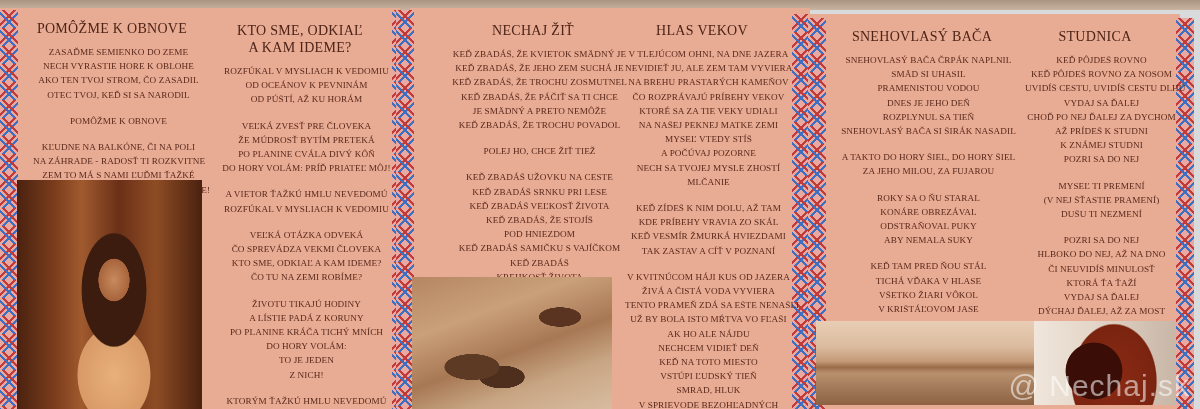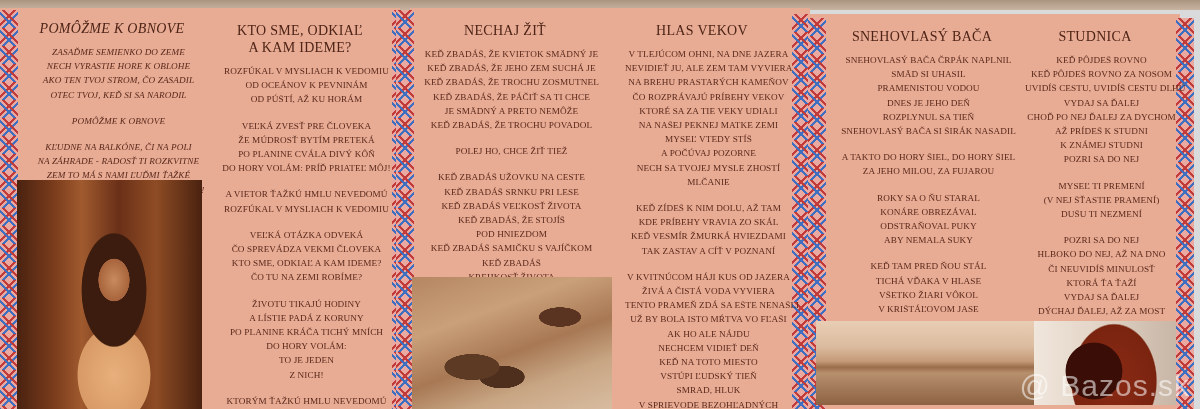--- a/index.html
+++ b/index.html
@@ -21,21 +21,21 @@
 </style>
 </head>
 <body>
 
 <div class="shadow-top"></div>
 
 <div class="panel" style="left:0;top:8px;width:400px;height:401px;"></div>
 <div class="border" style="left:0;top:10px;height:399px;"></div>
 <div class="border" style="left:392px;top:10px;height:399px;"></div>
 
-<div class="col" style="left:20px;top:20px;width:184px;font-style:italic;">
+<div class="col" style="left:20px;top:20px;width:184px;">
   <h2>Pomôžme k obnove</h2>
   <p>
     <span>Zasaďme semienko do zeme</span>
     <span>nech vyrastie hore k oblohe</span>
     <span>ako ten tvoj strom, čo zasadil</span>
     <span>otec tvoj, keď si sa narodil</span>
   </p>
   <p>
     <span>Pomôžme k obnove</span>
   </p>
@@ -91,21 +91,21 @@
   <p>
     <span>Ktorým ťažkú hmlu nevedomú</span>
 
   </p>
 </div>
 
 <div class="panel" style="left:410px;top:8px;width:400px;height:401px;"></div>
 <div class="border" style="left:396px;top:10px;height:399px;"></div>
 <div class="border" style="left:792px;top:14px;height:395px;"></div>
 
-<div class="col" style="left:406px;top:22px;width:198px;">
+<div class="col" style="left:434px;top:22px;width:198px;">
   <h2>Nechaj žiť</h2>
   <p>
     <span>Keď zbadáš, že kvietok smädný je</span>
     <span>keď zbadáš, že jeho zem suchá je</span>
     <span>keď zbadáš, že trochu zosmutnel</span>
     <span>keď zbadáš, že páčiť sa ti chce</span>
     <span>je smädný a preto nemôže</span>
     <span>keď zbadáš, že trochu povadol</span>
   </p>
   <p>
@@ -238,13 +238,13 @@
 </div>
 
 <div class="photo" style="left:816px;top:321px;width:218px;height:84px;
      background:linear-gradient(180deg,#e8cdb4 0%,#dcbca0 30%,#c49a78 48%,#9a6c4a 55%,#b8906e 62%,#8c6242 100%);"></div>
 <div class="photo" style="left:1034px;top:321px;width:142px;height:84px;
      background:
       radial-gradient(ellipse 40px 40px at 60px 50px, #3a0e06 0%, #3a0e06 70%, transparent 72%),
       radial-gradient(ellipse 60px 80px at 80px 60px, #8a2a14 0%, #7a2410 70%, transparent 72%),
       linear-gradient(90deg,#f0e6dc 0%,#e4d6c8 40%,#c8b6a6 100%);"></div>
 
-<div class="watermark">@ Bazos.sk</div>
+<div class="watermark">@ Nechaj.sk</div>
 
 </body></html>

